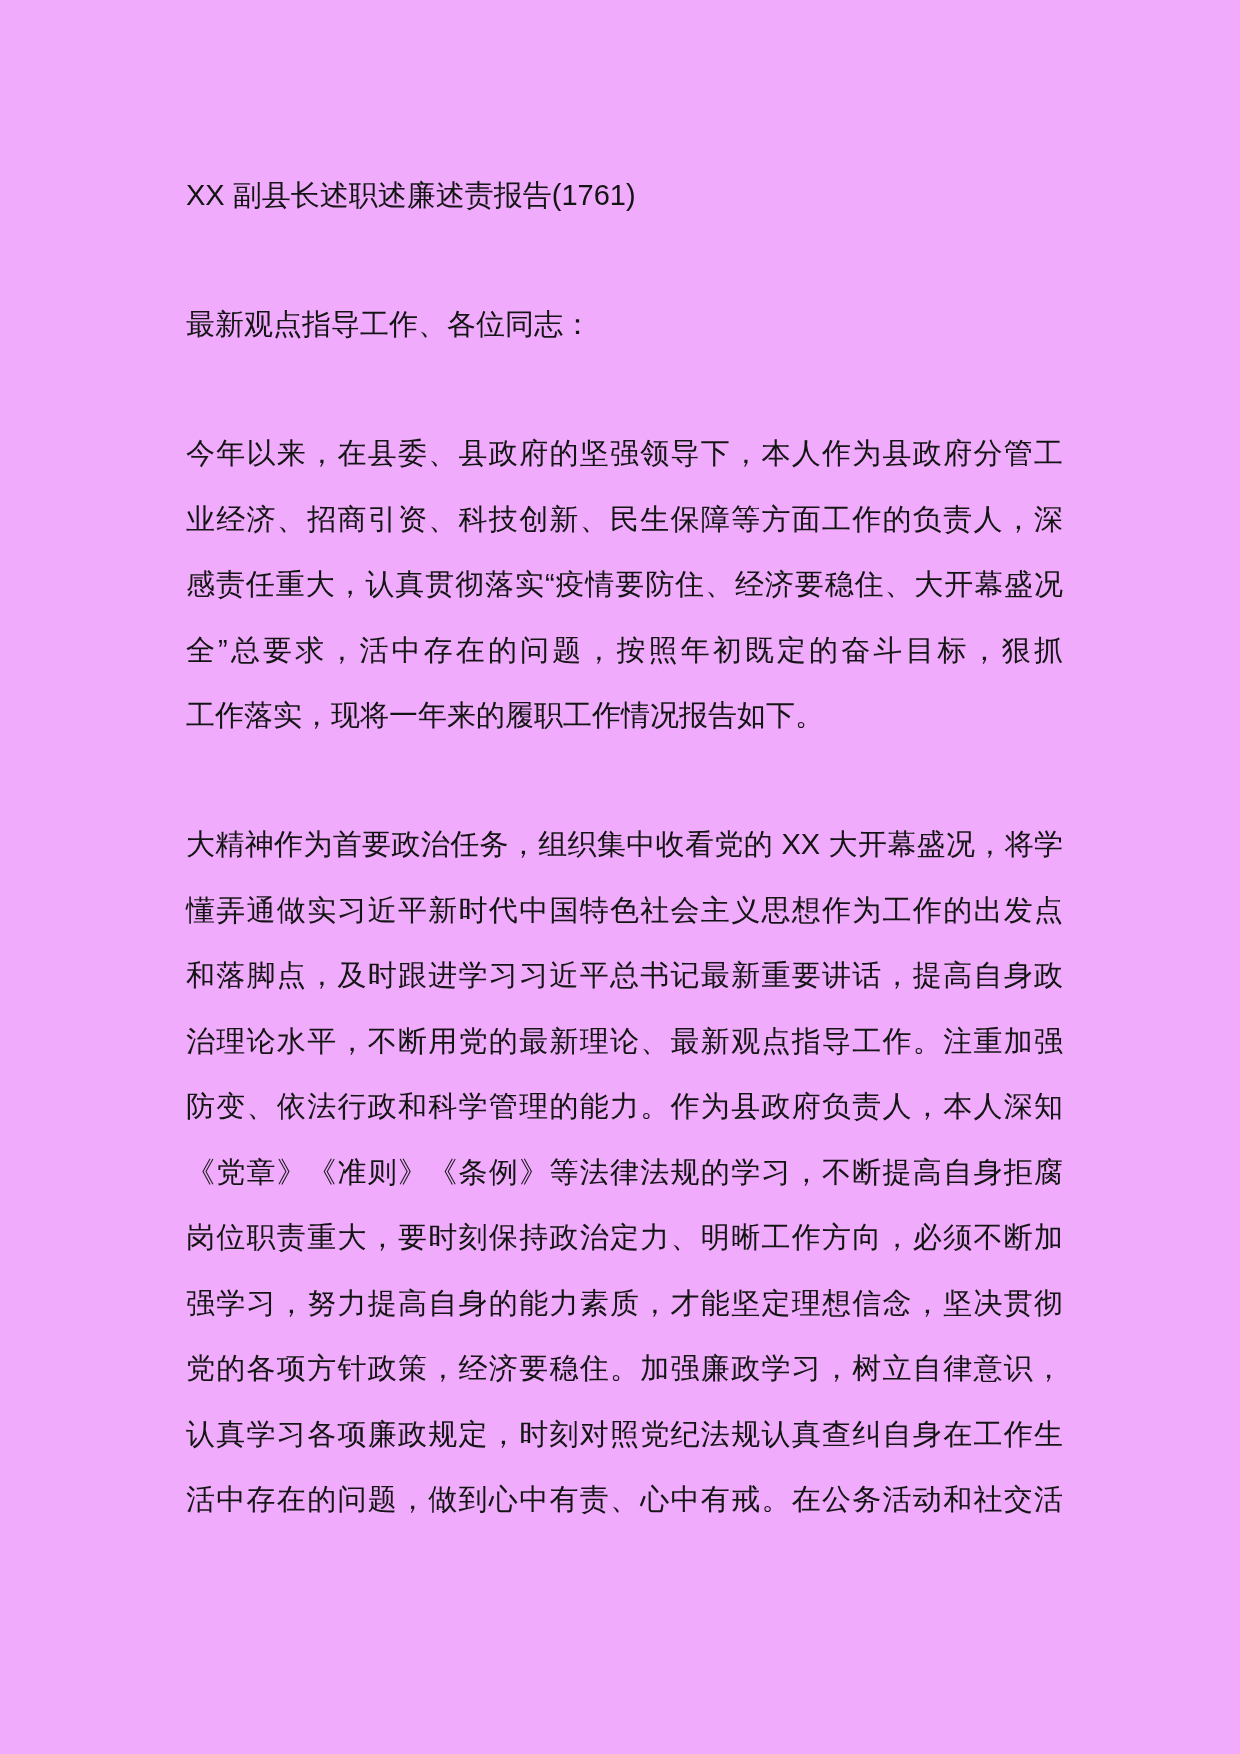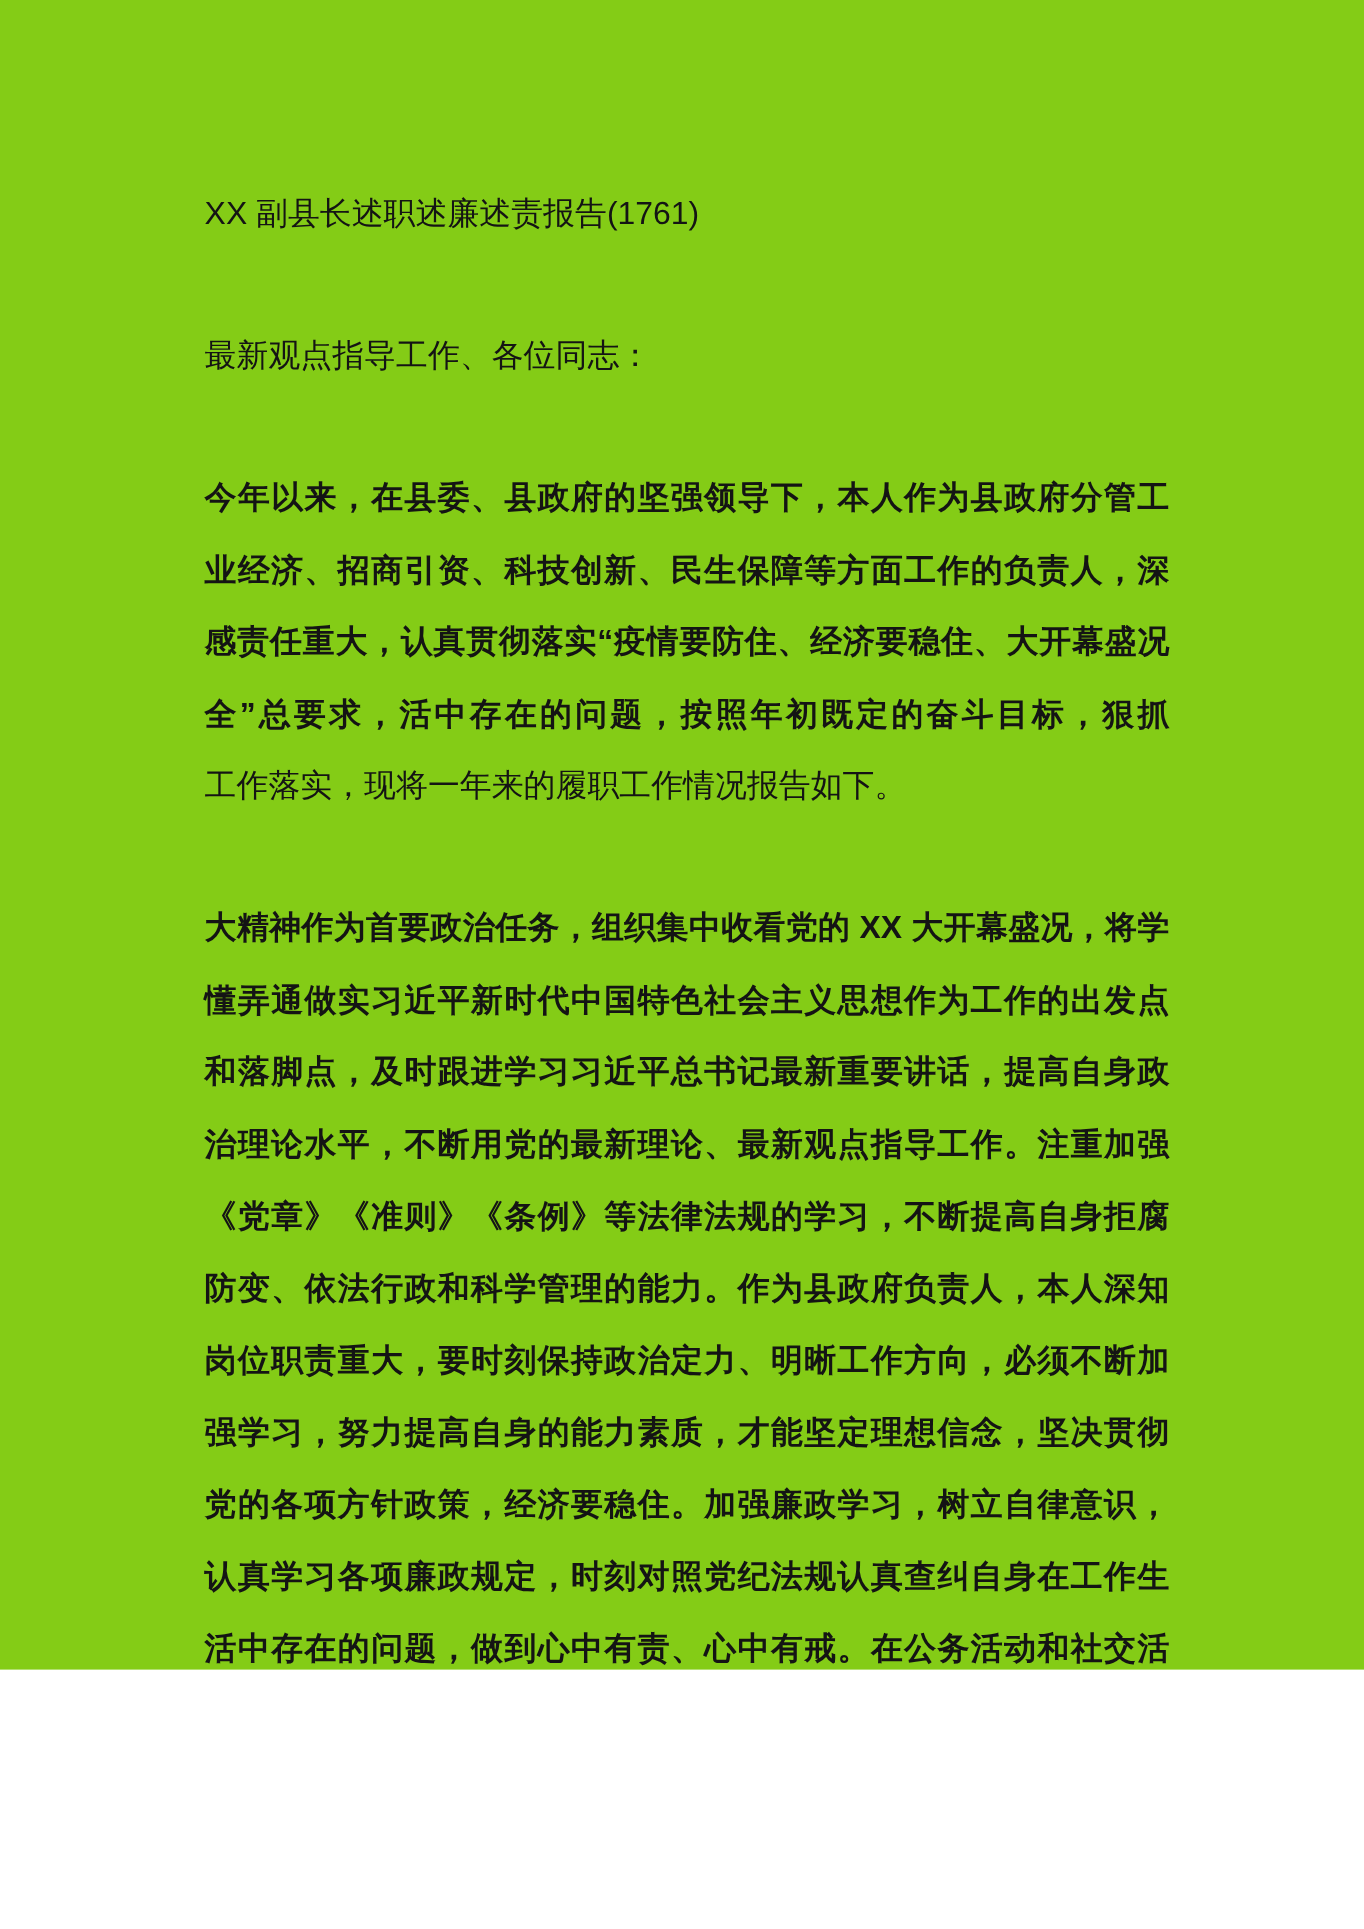--- a/index.html
+++ b/index.html
@@ -3,22 +3,22 @@
 <meta charset="utf-8">
 <style>
   html, body {
     margin: 0;
     padding: 0;
     background: #ffffff;
   }
   .page {
     position: relative;
     width: 1240px;
-    height: 1518px;
-    background: #84cc16;
+    height: 1754px;
+    background: #f0abfc;
     overflow: hidden;
     font-family: "Liberation Sans", sans-serif;
   }
   .content {
     position: absolute;
     left: 186px;
     top: 163px;
     width: 877px;
     color: #141414;
     font-size: 29px;
@@ -32,21 +32,20 @@
   }
   .line {
     height: 65.5px;
     line-height: 65.5px;
     text-align: left;
     letter-spacing: 0;
   }
   .line.justified {
     text-align: justify;
     text-align-last: justify;
-    font-weight: bold;
   }
 </style>
 </head>
 <body>
 
 <div class="page">
   <div class="content">
     <div class="block">
       <div class="line">XX 副县长述职述廉述责报告(1761)</div>
     </div>
@@ -59,22 +58,22 @@
           <div class="line justified">业经济、招商引资、科技创新、民生保障等方面工作的负责人，深</div>
           <div class="line justified">感责任重大，认真贯彻落实“疫情要防住、经济要稳住、大开幕盛况</div>
           <div class="line justified">全”总要求，活中存在的问题，按照年初既定的奋斗目标，狠抓</div>
           <div class="line">工作落实，现将一年来的履职工作情况报告如下。</div>
         </div>
         <div class="block">
           <div class="line justified">大精神作为首要政治任务，组织集中收看党的 XX 大开幕盛况，将学</div>
           <div class="line justified">懂弄通做实习近平新时代中国特色社会主义思想作为工作的出发点</div>
           <div class="line justified">和落脚点，及时跟进学习习近平总书记最新重要讲话，提高自身政</div>
           <div class="line justified">治理论水平，不断用党的最新理论、最新观点指导工作。注重加强</div>
+          <div class="line justified">防变、依法行政和科学管理的能力。作为县政府负责人，本人深知</div>
           <div class="line justified">《党章》《准则》《条例》等法律法规的学习，不断提高自身拒腐</div>
-          <div class="line justified">防变、依法行政和科学管理的能力。作为县政府负责人，本人深知</div>
           <div class="line justified">岗位职责重大，要时刻保持政治定力、明晰工作方向，必须不断加</div>
           <div class="line justified">强学习，努力提高自身的能力素质，才能坚定理想信念，坚决贯彻</div>
           <div class="line justified">党的各项方针政策，经济要稳住。加强廉政学习，树立自律意识，</div>
           <div class="line justified">认真学习各项廉政规定，时刻对照党纪法规认真查纠自身在工作生</div>
           <div class="line justified">活中存在的问题，做到心中有责、心中有戒。在公务活动和社交活</div>
         </div>
       </div>
   </div>
 </div>
 

